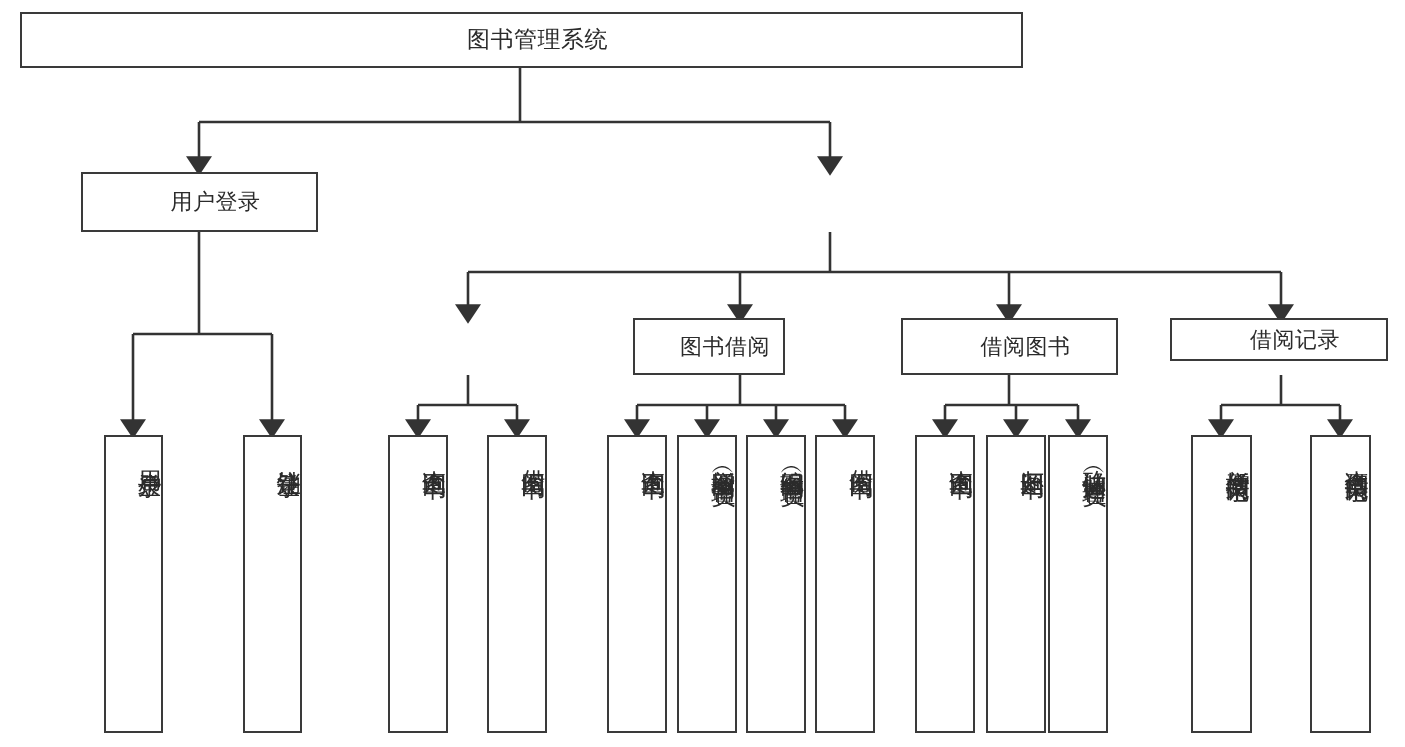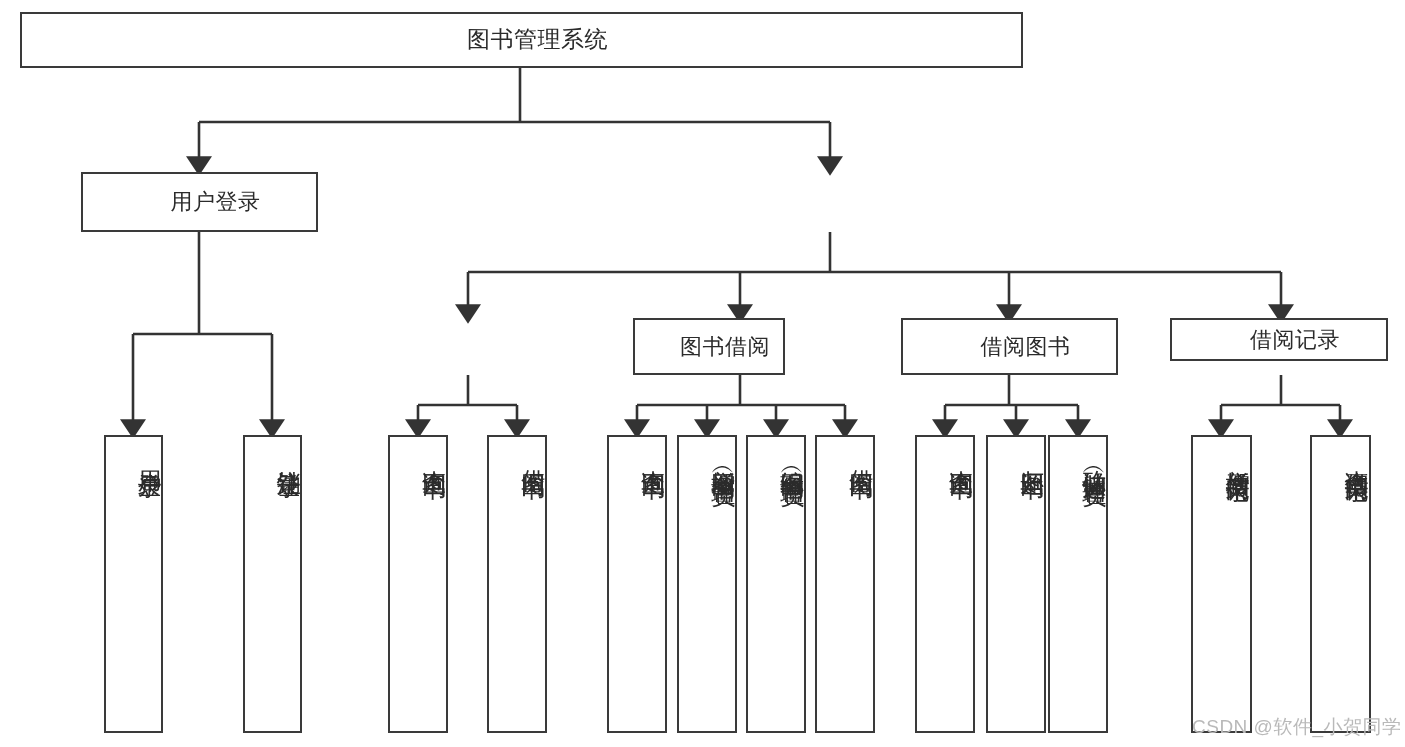--- a/index.html
+++ b/index.html
@@ -178,15 +178,14 @@
     <span class="label">确认归还（管理员）</span>
   </div>
 
   <div class="node vertical" style="left:1191px; top:435px; width:61px; height:298px;">
     <span class="label">新增借阅记录</span>
   </div>
   <div class="node vertical" style="left:1310px; top:435px; width:61px; height:298px;">
     <span class="label">查询借阅记录</span>
   </div>
 
-  <div class="watermark" style="left:1192px; top:714px;">CSDN @软件_小贺同学</div>
 
 </div>
 
 </body></html>

